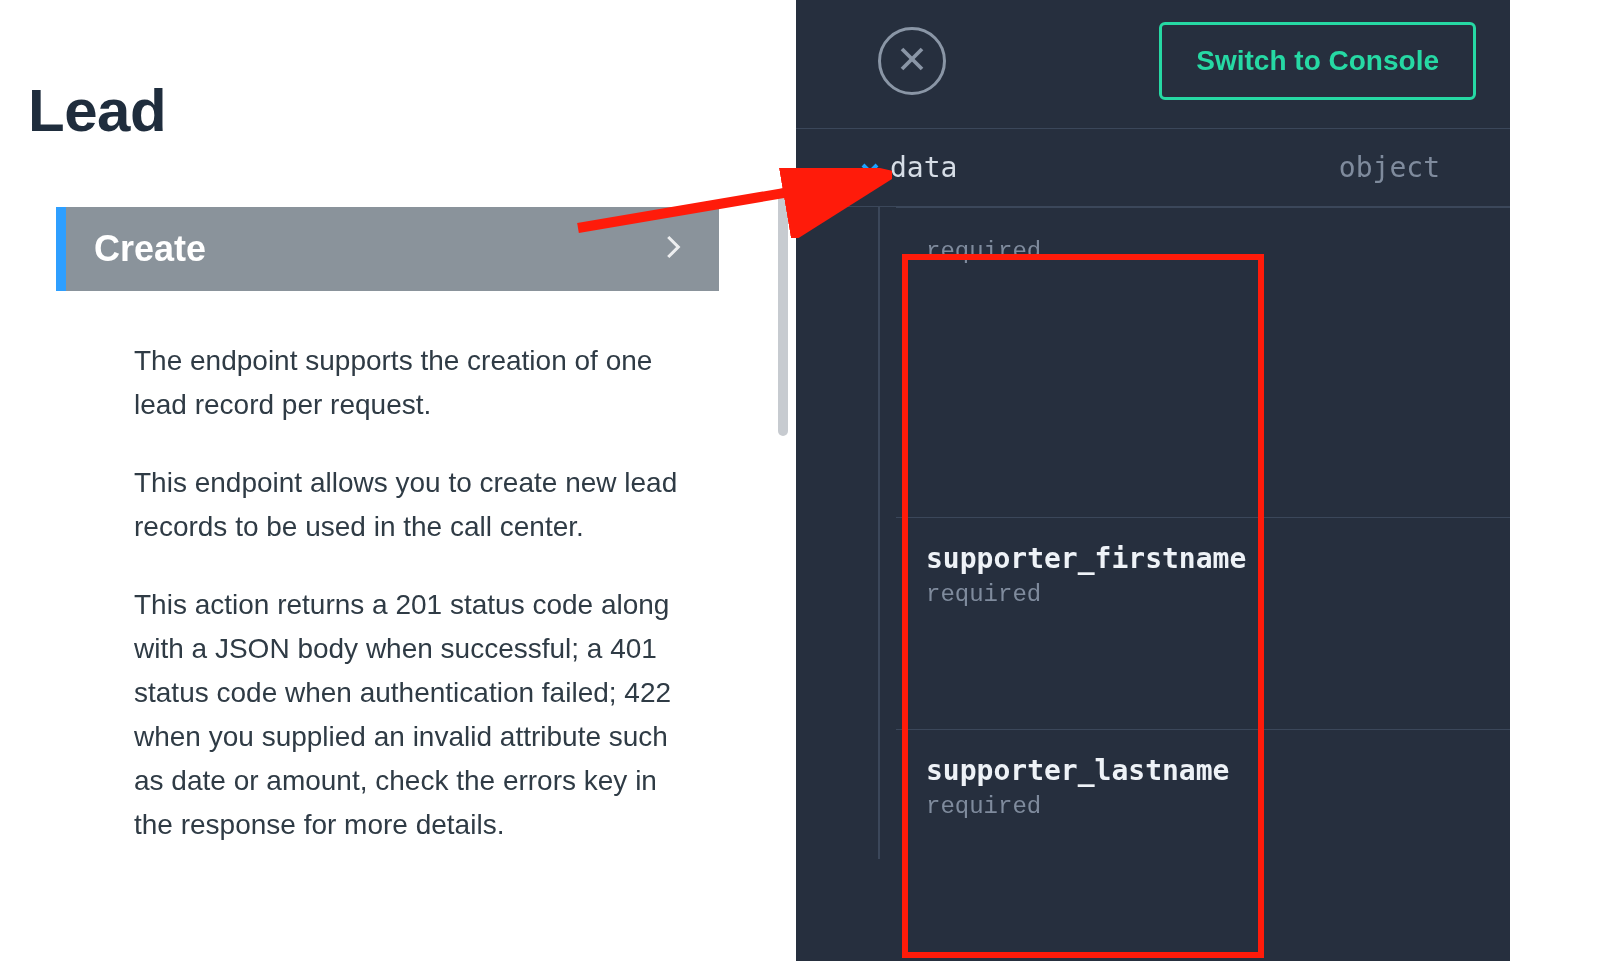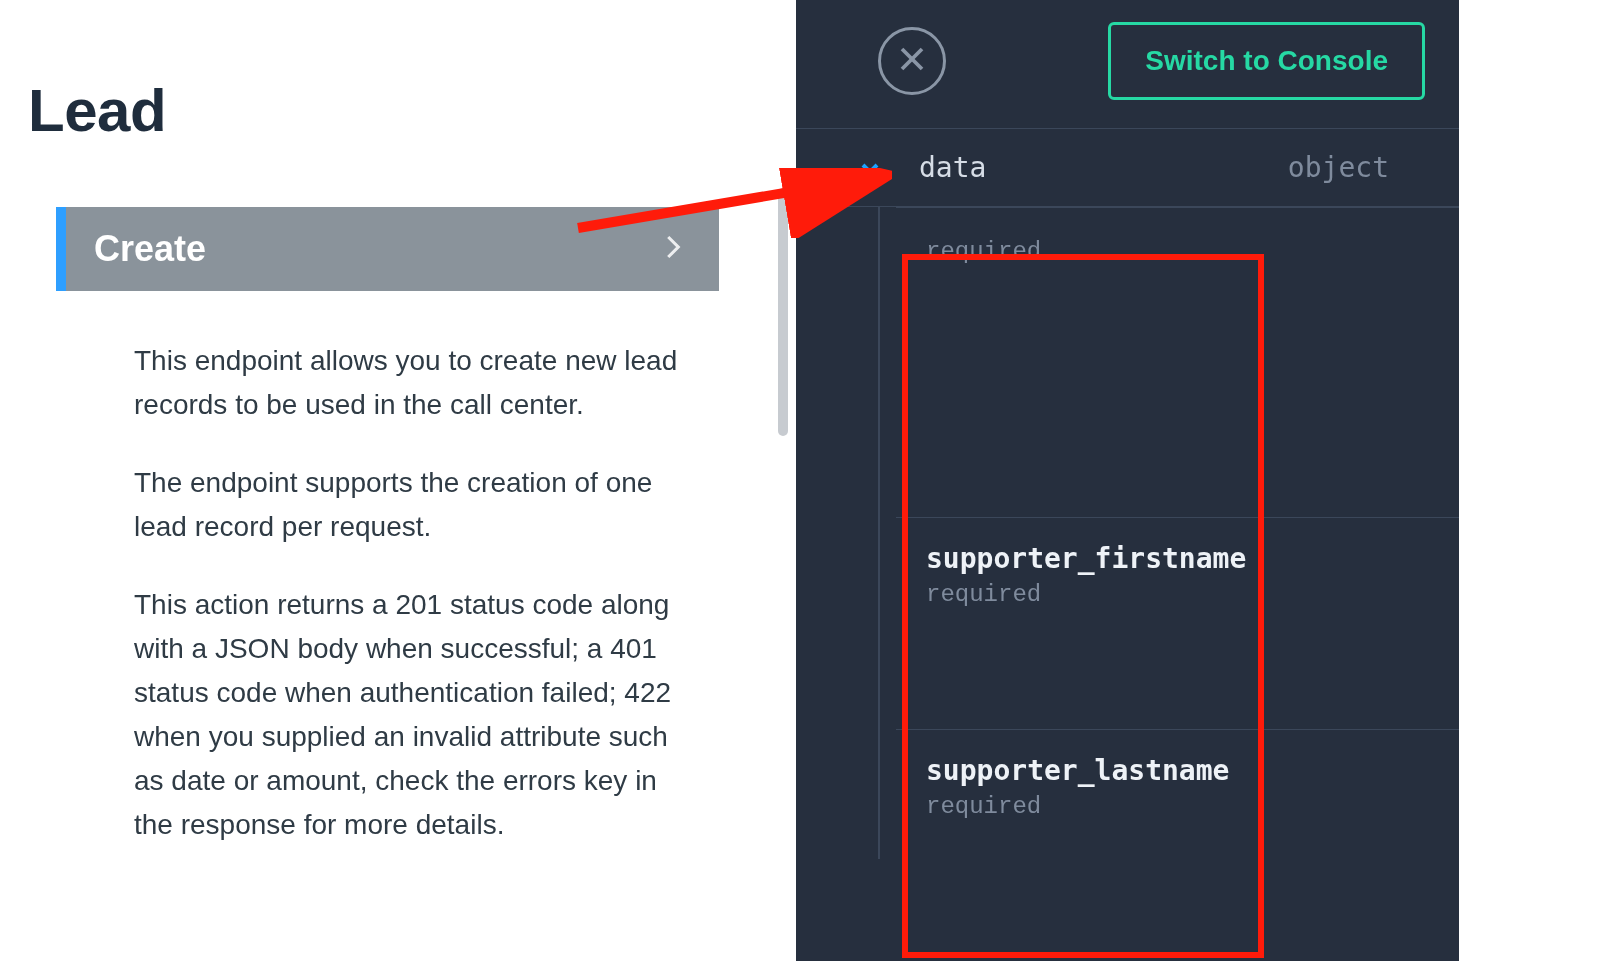--- a/index.html
+++ b/index.html
@@ -23,40 +23,40 @@
     .endpoint-body { padding: 48px 28px 0 78px; }
     .endpoint-body p {
       color: #2f3b45; font-size: 28px; line-height: 44px; margin-bottom: 34px;
       font-weight: 400;
     }
 
     
     .fake-scroll { position: absolute; left: 778px; top: 188px; width: 10px; height: 248px; background: #c7cbd0; border-radius: 5px; }
 
     
-    .right-pane { position: absolute; left: 796px; top: 0; width: 663px; height: 961px; background: #262f3e; }
+    .right-pane { position: absolute; left: 796px; top: 0; width: 714px; height: 961px; background: #262f3e; }
 
     .rp-top { display: flex; align-items: center; justify-content: space-between; padding: 22px 34px 28px 82px; }
     .close-btn {
       width: 68px; height: 68px; border: 3px solid #8a96a6; border-radius: 50%;
       display: flex; align-items: center; justify-content: center; cursor: pointer;
     }
     .close-btn svg { width: 30px; height: 30px; stroke: #8a96a6; stroke-width: 3; fill: none; }
 
     .console-btn {
       border: 3px solid #26d9a4; color: #26d9a4; background: transparent;
       font-size: 28px; font-weight: 700; padding: 20px 34px; border-radius: 6px;
       cursor: pointer; font-family: inherit;
     }
 
     .rp-divider { height: 1px; background: #3b475a; margin: 0 0 0 0; }
 
     .schema-row {
       display: flex; align-items: center; justify-content: flex-end;
-      border-bottom: 1px solid #3b475a; padding: 22px 0 22px 60px; gap: 35px;
+      border-bottom: 1px solid #3b475a; padding: 22px 0 22px 60px; gap: 6px;
       font-family: "SFMono-Regular", ui-monospace, Menlo, Consolas, monospace;
     }
     .schema-row .caret { width: 28px; display: flex; align-items: center; justify-content: center; cursor: pointer; }
     .schema-row .caret svg { width: 24px; height: 24px; stroke: #1ea1ff; stroke-width: 4; fill: none; }
     .schema-row .key { color: #d6dde6; font-size: 28px; }
     .schema-row .type { margin-left: auto; margin-right: 70px; color: #7f8b9d; font-size: 28px; }
 
     .fields-wrap { position: relative; padding-left: 100px; }
     .vline { position: absolute; left: 82px; top: 0; width: 2px; height: 100%; background: #3b475a; }
 
@@ -84,22 +84,22 @@
       <div class="endpoint-header">
         <span class="label">Create</span>
         <span class="chev">
           <svg viewBox="0 0 24 24">
               <polyline points="9 4 17 12 9 20"></polyline>
             </svg>
         </span>
       </div>
 
       <div class="endpoint-body">
+        <p>The endpoint supports the creation of one lead record per request.</p>
         <p>This endpoint allows you to create new lead records to be used in the call center.</p>
-        <p>The endpoint supports the creation of one lead record per request.</p>
         <p>This action returns a 201 status code along with a JSON body when successful; a 401 status code when authentication failed; 422 when you supplied an invalid attribute such as date or amount, check the errors key in the response for more details.</p>
       </div>
     </div>
   </div>
 
   <div class="fake-scroll"></div>
 
   <div class="right-pane">
     <div class="rp-top">
       <div class="close-btn">

